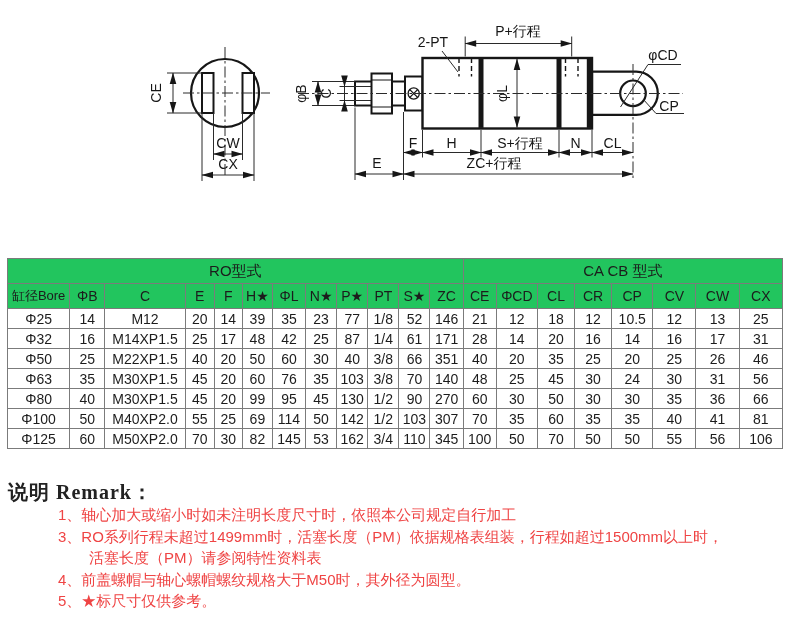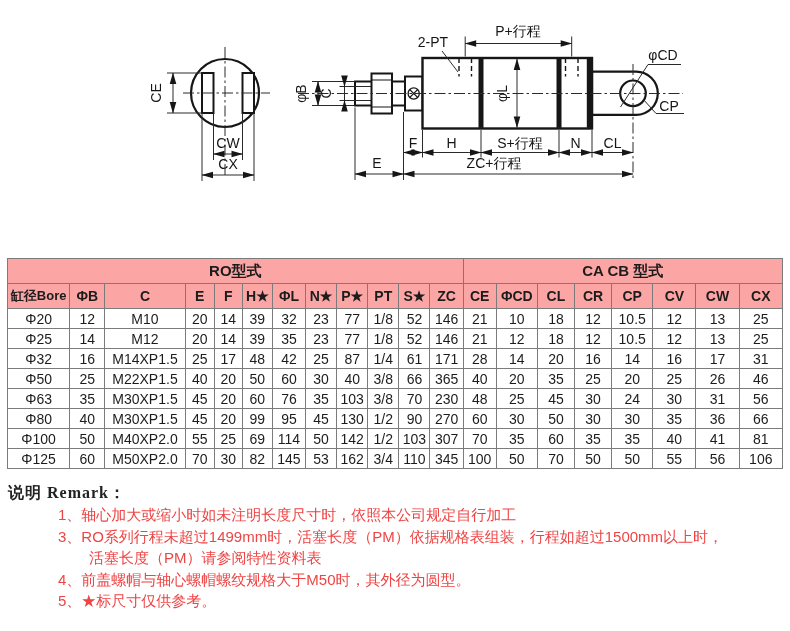--- a/index.html
+++ b/index.html
@@ -16,27 +16,27 @@
   .thin{fill:none;stroke:#161616;stroke-width:1.2;}
   .cl  {fill:none;stroke:#2a2a2a;stroke-width:1;stroke-dasharray:11 3 2.5 3;}
   .hid {fill:none;stroke:#161616;stroke-width:1.4;stroke-dasharray:5 3;}
   .xln {fill:none;stroke:#161616;stroke-width:1.3;}
   .lbl {font-family:"Liberation Sans",sans-serif;font-size:14px;fill:#161616;}
   .mid {text-anchor:middle;}
   
   .spec-table{position:absolute;top:258px;left:7px;width:776px;border-collapse:collapse;table-layout:fixed;}
   .spec-table th,.spec-table td{border:1px solid #7b7b7b;text-align:center;vertical-align:middle;
       padding:0;font-weight:normal;overflow:hidden;white-space:nowrap;}
-  .spec-table thead th{background:#fca5a5;height:24px;font-size:14px;font-weight:bold;}
+  .spec-table thead th{background:#22c55e;height:24px;font-size:14px;}
   .spec-table thead th.first{font-size:13px;}
   .spec-table thead th.grp{font-size:15px;}
   .spec-table tbody td{height:19px;font-size:14px;background:#fff;}
   
   .remarks{position:absolute;top:483px;left:8px;width:778px;}
-  .remarks-title{font-size:16px;line-height:19px;font-weight:bold;
+  .remarks-title{font-size:20px;line-height:19px;font-weight:bold;
       font-family:"Liberation Serif","Liberation Sans",serif;letter-spacing:1px;color:#222;}
   .remark-list{margin:2px 0 0 50px;}
   .remark-item{font-size:15px;line-height:21.5px;color:#ef4444;
       white-space:pre-line;padding-left:31px;text-indent:-31px;}
 </style>
 </head>
 <body>
 
 <div class="page">
 
@@ -202,42 +202,20 @@
         <th>CL</th>
         <th>CR</th>
         <th>CP</th>
         <th>CV</th>
         <th>CW</th>
         <th>CX</th>
       </tr>
     </thead>
     <tbody>
       <tr>
-          <td>Φ20</td>
-          <td>12</td>
-          <td>M10</td>
-          <td>20</td>
-          <td>14</td>
-          <td>39</td>
-          <td>32</td>
-          <td>23</td>
-          <td>77</td>
-          <td>1/8</td>
-          <td>52</td>
-          <td>146</td>
-          <td>21</td>
-          <td>10</td>
-          <td>18</td>
-          <td>12</td>
-          <td>10.5</td>
-          <td>12</td>
-          <td>13</td>
-          <td>25</td>
-        </tr>
-      <tr>
           <td>Φ25</td>
           <td>14</td>
           <td>M12</td>
           <td>20</td>
           <td>14</td>
           <td>39</td>
           <td>35</td>
           <td>23</td>
           <td>77</td>
           <td>1/8</td>
@@ -279,21 +257,21 @@
           <td>25</td>
           <td>M22XP1.5</td>
           <td>40</td>
           <td>20</td>
           <td>50</td>
           <td>60</td>
           <td>30</td>
           <td>40</td>
           <td>3/8</td>
           <td>66</td>
-          <td>365</td>
+          <td>351</td>
           <td>40</td>
           <td>20</td>
           <td>35</td>
           <td>25</td>
           <td>20</td>
           <td>25</td>
           <td>26</td>
           <td>46</td>
         </tr>
       <tr>
@@ -301,21 +279,21 @@
           <td>35</td>
           <td>M30XP1.5</td>
           <td>45</td>
           <td>20</td>
           <td>60</td>
           <td>76</td>
           <td>35</td>
           <td>103</td>
           <td>3/8</td>
           <td>70</td>
-          <td>230</td>
+          <td>140</td>
           <td>48</td>
           <td>25</td>
           <td>45</td>
           <td>30</td>
           <td>24</td>
           <td>30</td>
           <td>31</td>
           <td>56</td>
         </tr>
       <tr>

